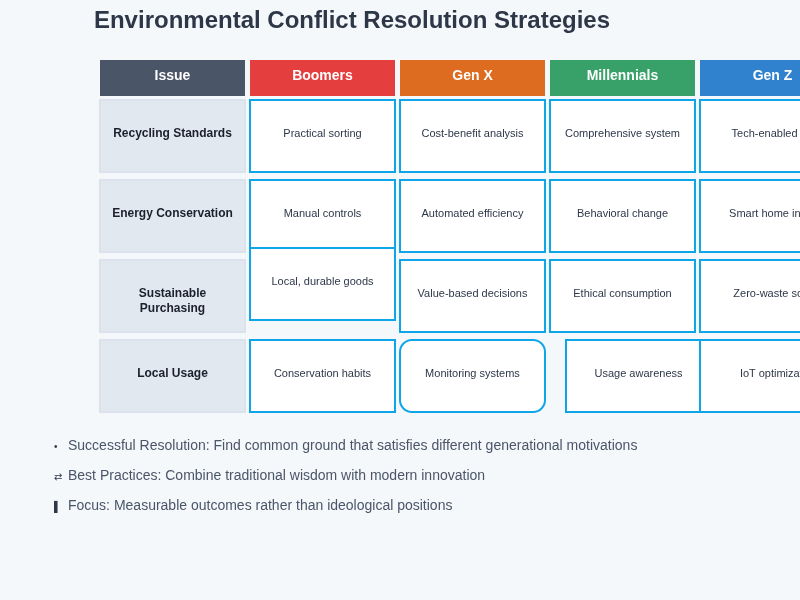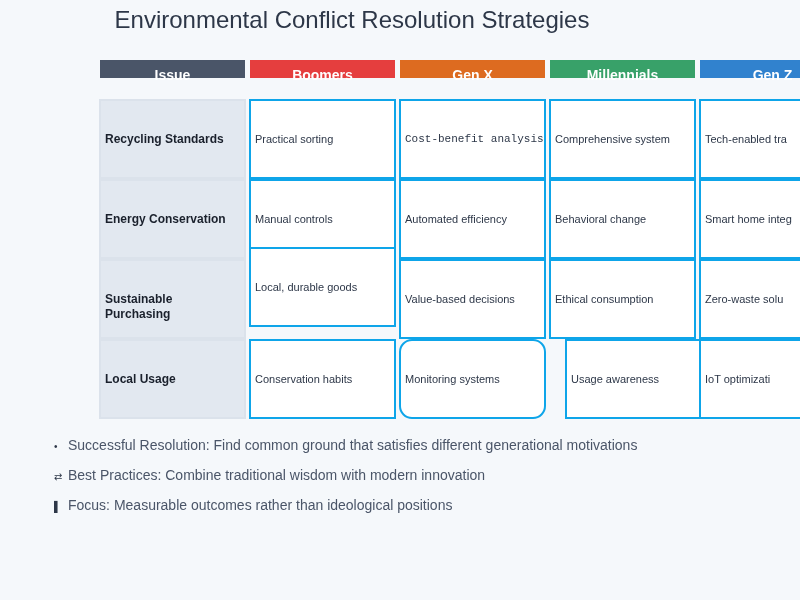--- a/index.html
+++ b/index.html
@@ -1,19 +1,19 @@
 <!DOCTYPE html>
 <html><head>
 <meta charset="utf-8">
 <style>
   html, body { margin:0; padding:0; }
   body { width:800px; height:600px; overflow:hidden; background:#f5f8fb; font-family:"Liberation Sans", sans-serif; position:relative; }
-  .title { position:absolute; left:0; width:704px; top:6px; text-align:center; font-size:24px; font-weight:normal; color:#2d3748; }
-  .hdr { position:absolute; top:60px; height:18px; width:145px; color:#fff; font-weight:bold; font-size:14px; line-height:30px; text-align:center; }
-  .cell { position:absolute; width:143px; height:58px; border:2px solid #0ea5e9; background:#fff; box-sizing:content-box; text-align:left; font-size:11px; color:#2d3748; padding-top:18px; }
+  .title { position:absolute; left:0; width:704px; top:6px; text-align:center; font-size:24px; font-weight:bold; color:#2d3748; }
+  .hdr { position:absolute; top:60px; height:36px; width:145px; color:#fff; font-weight:bold; font-size:14px; line-height:30px; text-align:center; }
+  .cell { position:absolute; width:143px; height:58px; border:2px solid #0ea5e9; background:#fff; box-sizing:content-box; text-align:center; font-size:11px; color:#2d3748; padding-top:12px; }
   .cell span { display:block; padding:13px 4px 0; line-height:15px; white-space:nowrap; }
   .issue { background:#e2e8f0; border-color:#dbe2eb; font-weight:bold; font-size:12px; color:#1a202c; }
   .issue span { white-space:normal; }
   .note { position:absolute; left:54px; font-size:14px; color:#4a5568; }
   .note .ic { display:inline-block; width:14px; font-size:10px; color:#2d3748; }
 </style>
 </head>
 <body>
 
 <div class="title">Environmental Conflict Resolution Strategies</div>
@@ -23,21 +23,21 @@
     <div class="hdr" style="left: 250px; background: rgb(229, 62, 62);">Boomers</div>
     <div class="hdr" style="left: 400px; background: rgb(221, 107, 32);">Gen X</div>
     <div class="hdr" style="left: 550px; background: rgb(56, 161, 105);">Millennials</div>
     <div class="hdr" style="left: 700px; background: rgb(49, 130, 206);">Gen Z</div>
     <div class="cell issue" style="left: 99px; top: 99px;">
       <span>Recycling Standards</span>
     </div>
     <div class="cell " style="left: 249px; top: 99px;">
       <span>Practical sorting</span>
     </div>
-    <div class="cell " style="left: 399px; top: 99px; font-family: Liberation Mono, monospace;">
+    <div class="cell " style="left: 399px; top: 99px;">
       <span>Cost-benefit analysis</span>
     </div>
     <div class="cell " style="left: 549px; top: 99px;">
       <span>Comprehensive system</span>
     </div>
     <div class="cell " style="left: 699px; top: 99px;">
       <span>Tech-enabled tra</span>
     </div>
     <div class="cell issue" style="left: 99px; top: 179px;">
       <span>Energy Conservation</span>

